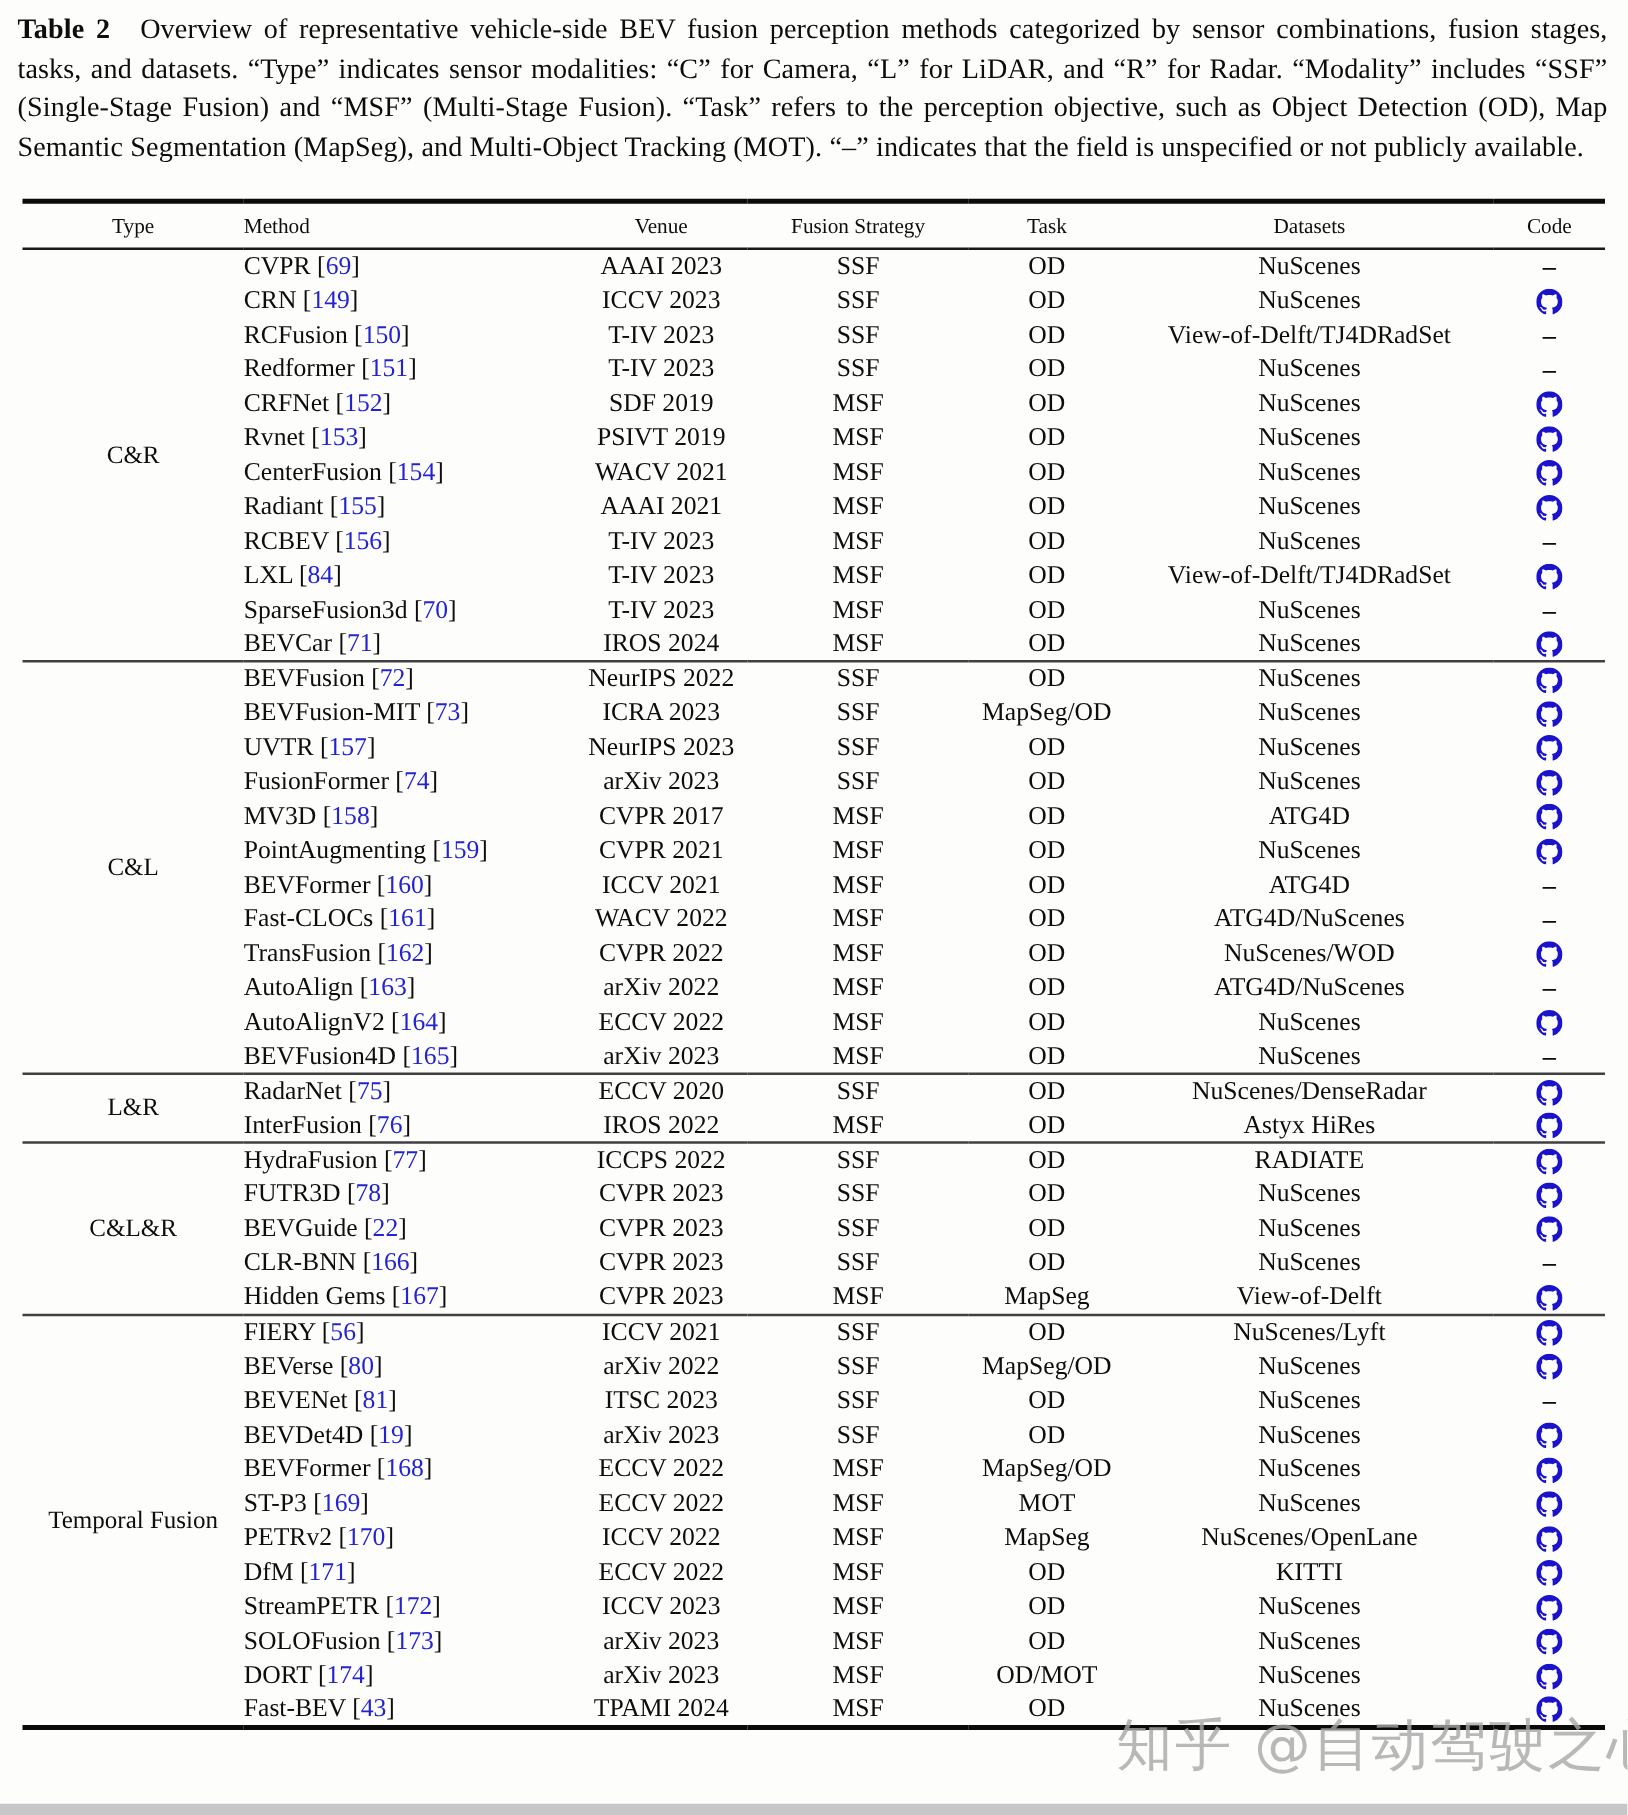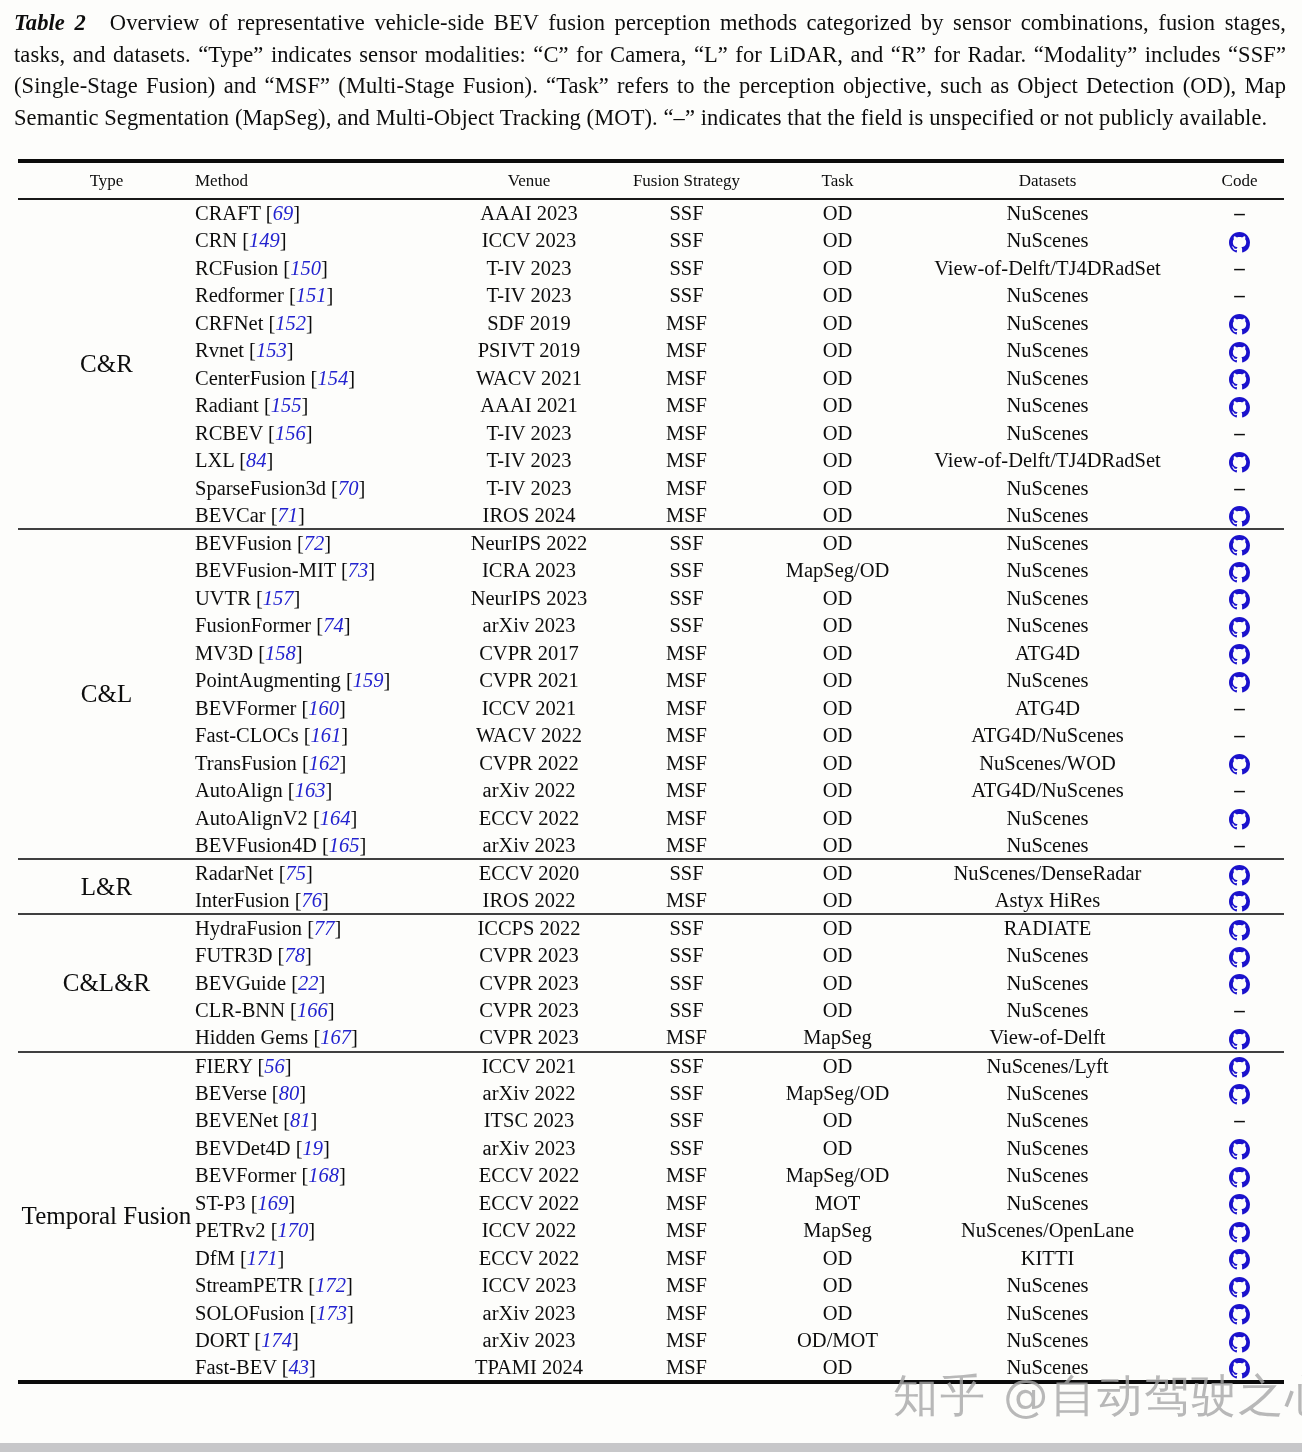--- a/index.html
+++ b/index.html
@@ -12,21 +12,21 @@
     position: relative;
     overflow: hidden;
   }
   .caption {
     margin: 7px 16px 0 14px;
     font-size: 22.5px;
     line-height: 31.6px;
     text-align: justify;
     letter-spacing: 0.1px;
   }
-  .cap-label { font-weight: bold; margin-right: 24px; font-style: italic; }
+  .cap-label { font-weight: bold; margin-right: 24px; }
   table.methods {
     border-collapse: collapse;
     table-layout: fixed;
     width: 1266px;
     margin: 26px 0 0 18px;
     border-top: 4px solid #0b0b0b;
     border-bottom: 4px solid #0b0b0b;
   }
   thead th {
     font-weight: normal;
@@ -40,23 +40,23 @@
   thead th.h-method { text-align: left; }
   td {
     font-size: 20.5px;
     height: 27.5px;
     padding: 0;
     text-align: center;
     vertical-align: middle;
     white-space: nowrap;
   }
   td.c-method { text-align: left; }
-  td.c-type { font-size: 25px; }
+  td.c-type { font-size: 20px; }
   tr.group-start td { border-top: 2px solid #404040; }
-  .ref { color: var(--citation, #2323cf); font-style: italic; }
+  .ref { color: var(--citation, #2323cf); }
   .code-dash { font-weight: bold; font-size: 21px; }
   .gh-link { display: inline-block; line-height: 0; cursor: pointer; }
   .gh-icon { width: 21px; height: 21px; fill: var(--github, #1b12cc); display: inline-block; vertical-align: middle; }
   .watermark {
     position: absolute;
     left: 893px; top: 1366px;
     font-size: 45px;
     font-family: "DejaVu Sans", sans-serif;
     color: var(--watermark, #a8a8a8);
     opacity: 0.8;
@@ -97,21 +97,21 @@
         <th>Venue</th>
         <th>Fusion Strategy</th>
         <th>Task</th>
         <th>Datasets</th>
         <th>Code</th>
       </tr>
     </thead>
     <tbody id="table-body">
         <tr>
           <td class="c-type" rowspan="12">C&amp;R</td>
-          <td class="c-method"><span>CRAFT [</span><span class="ref">69</span><span>]</span></td>
+          <td class="c-method"><span>CVPR [</span><span class="ref">69</span><span>]</span></td>
           <td class="c-venue">AAAI 2023</td>
           <td class="c-fusion">SSF</td>
           <td class="c-task">OD</td>
           <td class="c-datasets">NuScenes</td>
           <td class="c-code"><span class="code-dash">–</span></td>
         </tr>
         <tr>
           <td class="c-method"><span>CRN [</span><span class="ref">149</span><span>]</span></td>
           <td class="c-venue">ICCV 2023</td>
           <td class="c-fusion">SSF</td>

